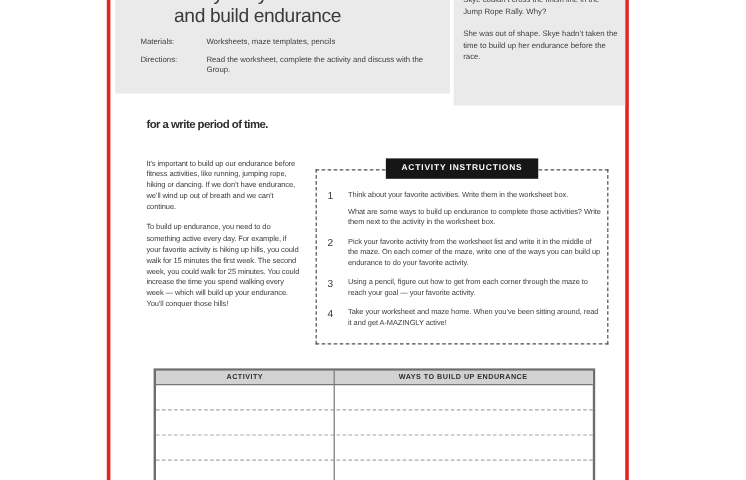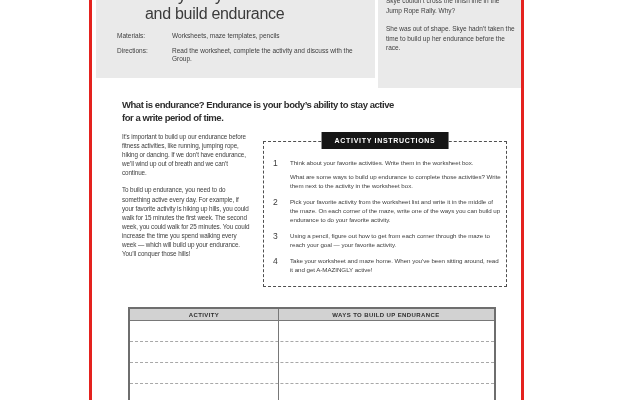--- a/index.html
+++ b/index.html
@@ -145,21 +145,20 @@
     <span class="meta-value">Read the worksheet, complete the activity and discuss with the Group.</span>
   </div>
 </div>
 
 <div class="box-right">
   <p class="story-q">Skye couldn’t cross the finish line in the Jump Rope Rally. Why?</p>
   <p class="story-a">She was out of shape. Skye hadn’t taken the time to build up her endurance before the race.</p>
 </div>
 
 <div class="heading">
-  <span>What is endurance? Endurance is your body’s ability to stay active</span>
   <span>for a write period of time.</span>
 </div>
 
 <div class="intro">
   <p>It’s important to build up our endurance before fitness activities, like running, jumping rope, hiking or dancing. If we don’t have endurance, we’ll wind up out of breath and we can’t continue.</p>
   <p>To build up endurance, you need to do something active every day. For example, if your favorite activity is hiking up hills, you could walk for 15 minutes the first week. The second week, you could walk for 25 minutes. You could increase the time you spend walking every week — which will build up your endurance. You’ll conquer those hills!</p>
 </div>
 
 <div class="instr-box">
   <div class="instr-header">ACTIVITY INSTRUCTIONS</div>

